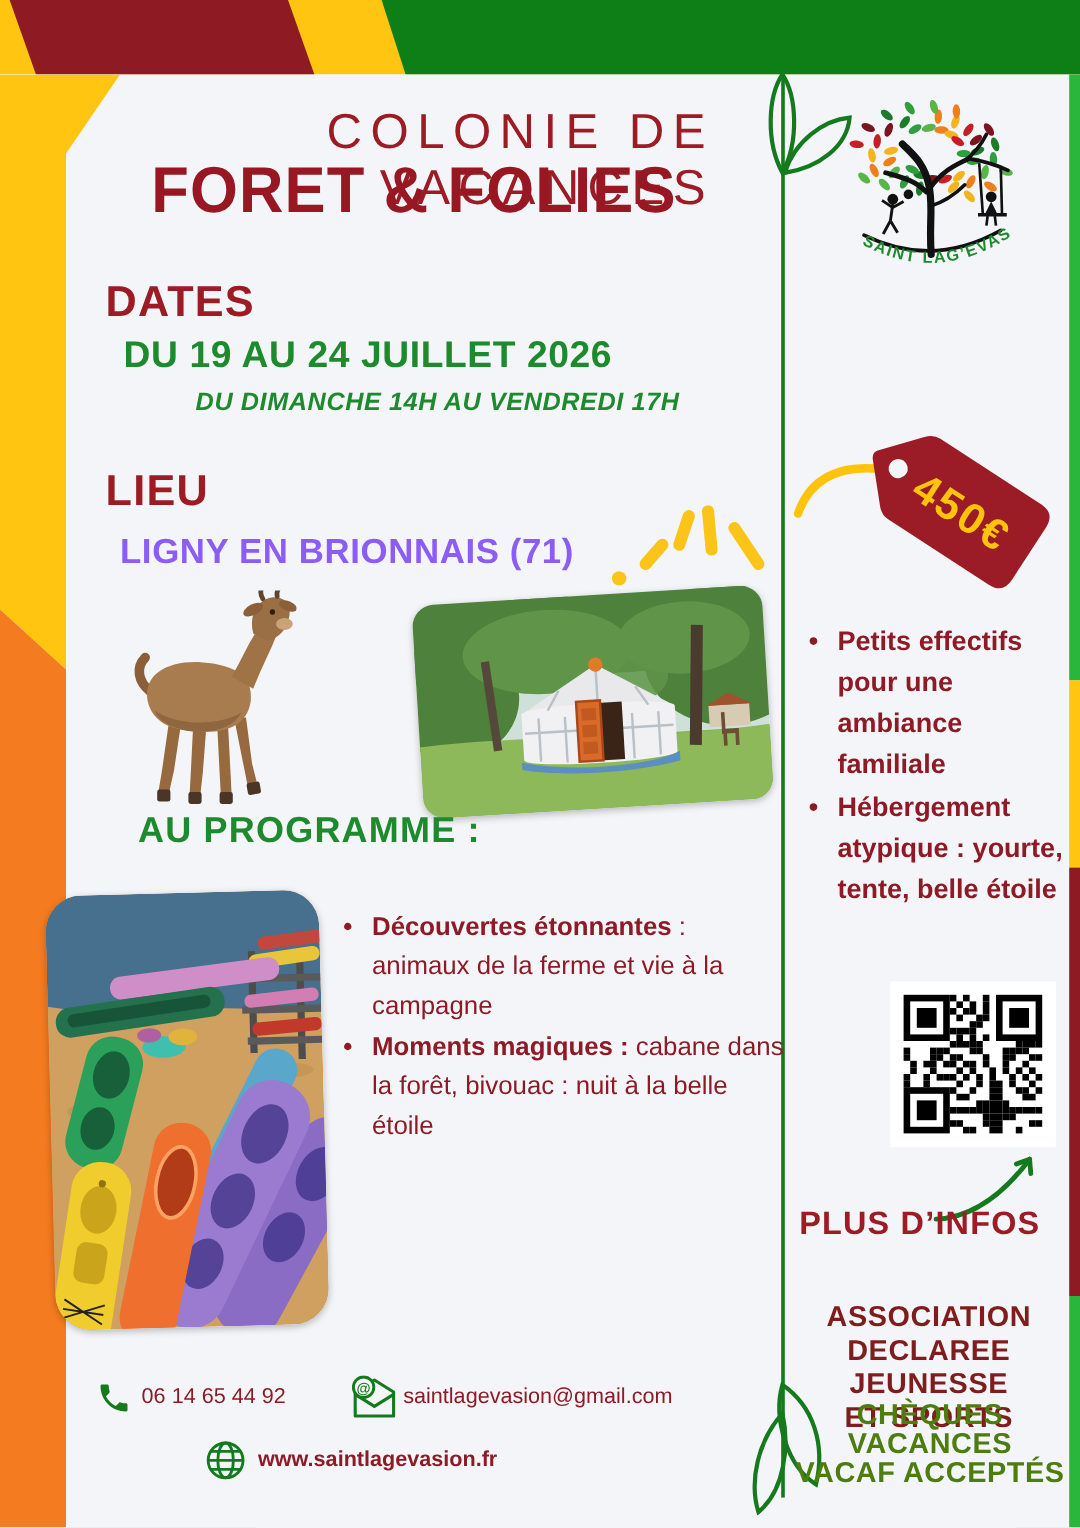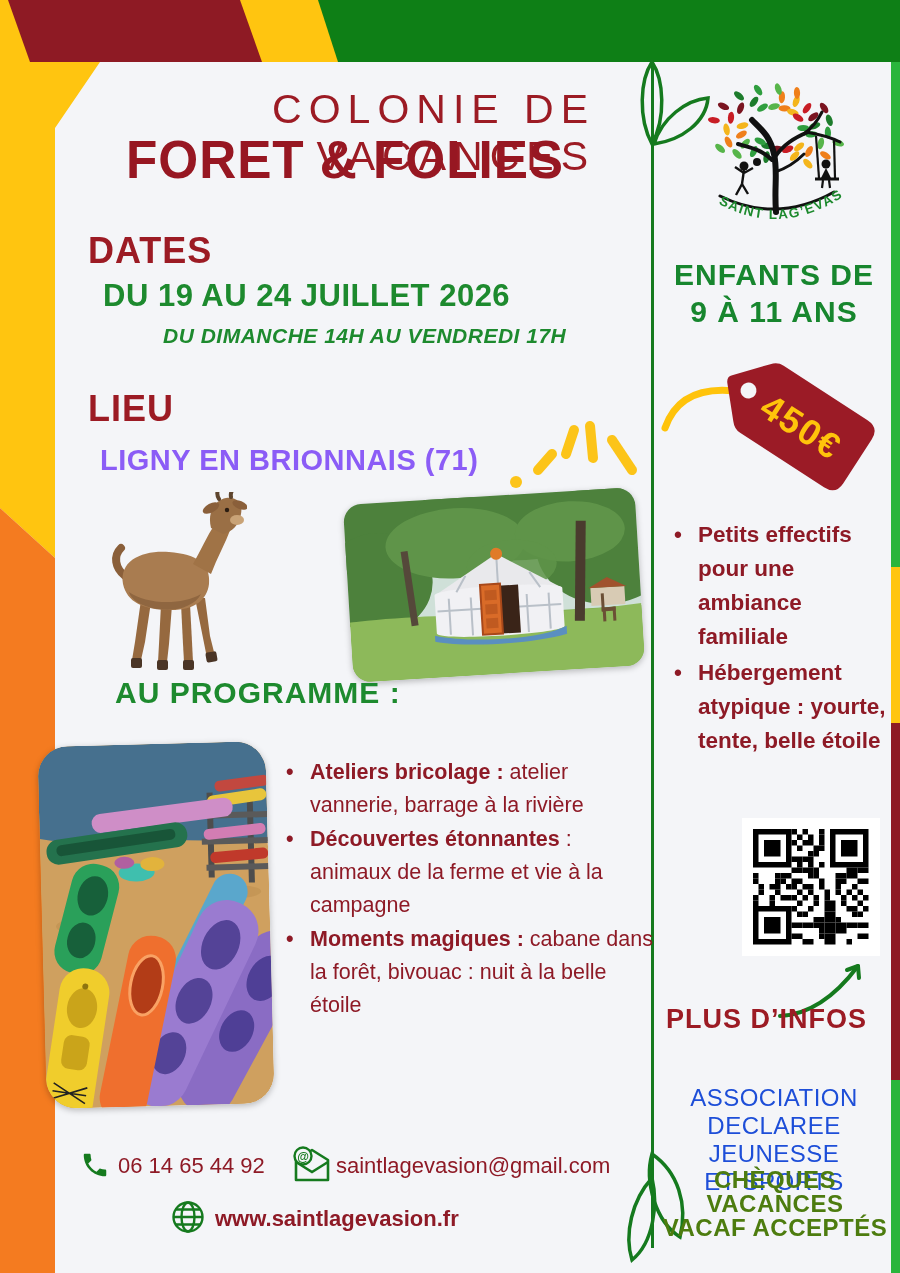--- a/index.html
+++ b/index.html
@@ -21,25 +21,25 @@
   .program-list{left:282px;top:756px;width:372px;color:#8e1a26;font-size:21.5px;line-height:33px;}
   .program-item{position:relative;padding-left:28px;margin-bottom:1px;}
   .program-item::before{content:"•";position:absolute;left:4px;top:0;font-weight:700;}
   .lead{font-weight:700;}
   .age{left:655px;top:256px;width:238px;text-align:center;font-size:30px;font-weight:700;
        color:#17862e;line-height:37px;letter-spacing:1px;}
   .points{left:668px;top:518px;width:222px;color:#8e1a26;font-size:22.5px;font-weight:700;line-height:34px;}
   .point{position:relative;padding-left:30px;margin-bottom:2px;}
   .point::before{content:"•";position:absolute;left:6px;top:0;}
   .more-info{left:666px;top:1004px;font-size:27px;font-weight:700;color:#9c1b24;letter-spacing:1px;}
-  .assoc{left:652px;top:1084px;width:244px;text-align:center;font-size:24px;font-weight:400;
-         color:#1d4ed8;line-height:28px;letter-spacing:.5px;}
+  .assoc{left:652px;top:1084px;width:244px;text-align:center;font-size:24px;font-weight:700;
+         color:#7f1d1d;line-height:28px;letter-spacing:.5px;}
   .payment{left:660px;top:1168px;width:230px;text-align:center;font-size:24px;font-weight:700;
            color:#4d7c0f;line-height:24px;letter-spacing:.5px;}
-  .contact-text{font-size:22px;color:#8e1a26;}
+  .contact-text{font-size:18px;color:#8e1a26;}
   .phone-text{left:118px;top:1153px;}
   .email-text{left:336px;top:1153px;}
   .site-text{left:215px;top:1206px;font-weight:700;}
   
   .photo{border-radius:22px;overflow:hidden;box-shadow:0 2px 6px rgba(0,0,0,.25);}
   .yurt-frame{left:348px;top:496px;width:292px;height:178px;transform:rotate(-3.5deg);border-radius:18px;}
   .kayak-frame{left:42px;top:744px;width:228px;height:362px;transform:rotate(-1.5deg);border-radius:30px;}
   .divider{left:651px;top:62px;width:3px;height:1186px;background:#157a1e;}
   .qr-box{left:742px;top:818px;width:138px;height:138px;background:#ffffff;}
 </style>
@@ -253,21 +253,20 @@
           <ellipse cx="33" cy="262" rx="15" ry="20" fill="#caa41a"></ellipse>
           <rect x="20" y="290" width="26" height="34" rx="8" fill="#caa41a"></rect>
           <path d="M 16 340 L 50 356 M 50 340 L 16 356 M 16 348 L 50 348" stroke="#222" stroke-width="1.6"></path>
           <circle cx="33" cy="240" r="3" fill="#8f740f"></circle>
         </g>
       </g>
     </svg>
   </div>
 
   <div class="abs program-list">
-    <div class="program-item"><span class="lead">Ateliers bricolage :</span><span> atelier vannerie, barrage à la rivière</span></div>
     <div class="program-item"><span class="lead">Découvertes étonnantes</span><span> : animaux de la ferme et vie à la campagne</span></div>
     <div class="program-item"><span class="lead">Moments magiques :</span><span> cabane dans la forêt, bivouac : nuit à la belle étoile</span></div>
   </div>
 
   <svg class="abs" style="left:692px;top:74px;" width="172" height="178" viewBox="0 0 172 178">
     <g id="logo-leaves">
         <ellipse cx="111.2" cy="54.0" rx="6" ry="3.1" fill="#2f9e3f" transform="rotate(0 111.2 54.0)"></ellipse>
         <ellipse cx="45.0" cy="79.8" rx="6" ry="3.1" fill="#57b54a" transform="rotate(47 45.0 79.8)"></ellipse>
         <ellipse cx="89.9" cy="23.2" rx="6" ry="3.1" fill="#ef7f1a" transform="rotate(94 89.9 23.2)"></ellipse>
         <ellipse cx="107.1" cy="72.9" rx="6" ry="3.1" fill="#f4b51c" transform="rotate(141 107.1 72.9)"></ellipse>
@@ -339,24 +338,20 @@
       <circle cx="65" cy="88" r="4" stroke="none"></circle>
     </g>
     <defs>
         <path id="lgArc" d="M 20 126 Q 86 166 152 122"></path>
       </defs>
     <text font-size="13.5" font-weight="700" fill="#1d8a2e" letter-spacing="1.5">
       <textPath href="#lgArc" startOffset="5%">SAINT LAG’EVASION</textPath>
     </text>
   </svg>
 
-  <div class="abs age">
-    <div>ENFANTS DE</div>
-    <div>9 À 11 ANS</div>
-  </div>
 
   <svg class="abs" style="left:655px;top:362px;" width="240" height="140" viewBox="0 0 240 140">
     <path d="M 10 66 Q 26 20 88 30" stroke="#ffc30b" stroke-width="7" fill="none" stroke-linecap="round"></path>
     <g transform="rotate(33 150 70)">
       <path d="M 96 26 L 196 26 Q 210 26 210 40 L 210 92 Q 210 106 196 106 L 96 106 Q 89 106 84 100 L 58 71 Q 54 66 58 62 L 84 32 Q 89 26 96 26 Z" fill="#9b1b26"></path>
       <circle cx="80" cy="66" r="8" fill="#f4f5f8"></circle>
       <text x="100" y="80" font-size="36" font-weight="700" fill="#ffc30b" letter-spacing="2">450€</text>
     </g>
   </svg>
 

